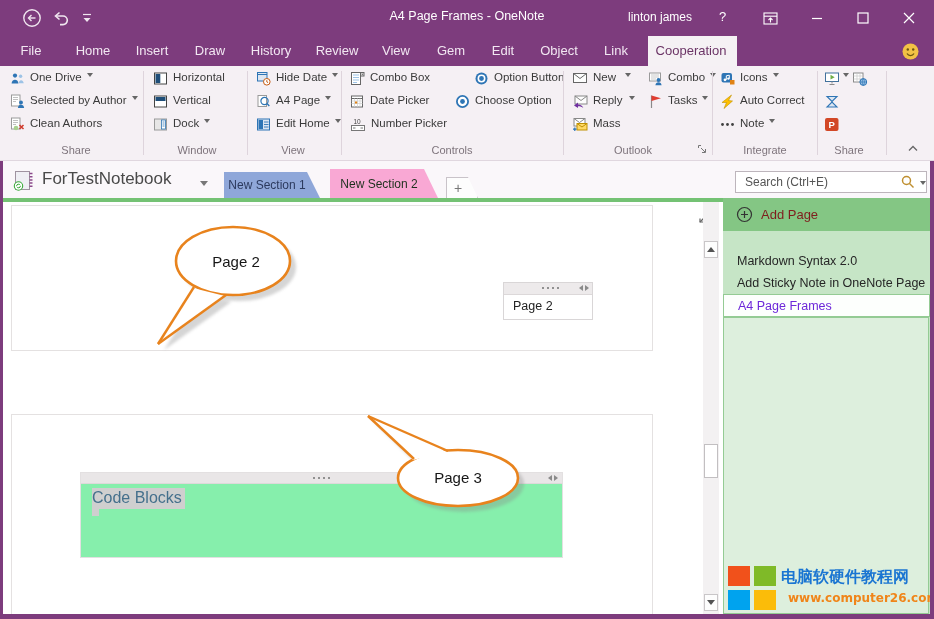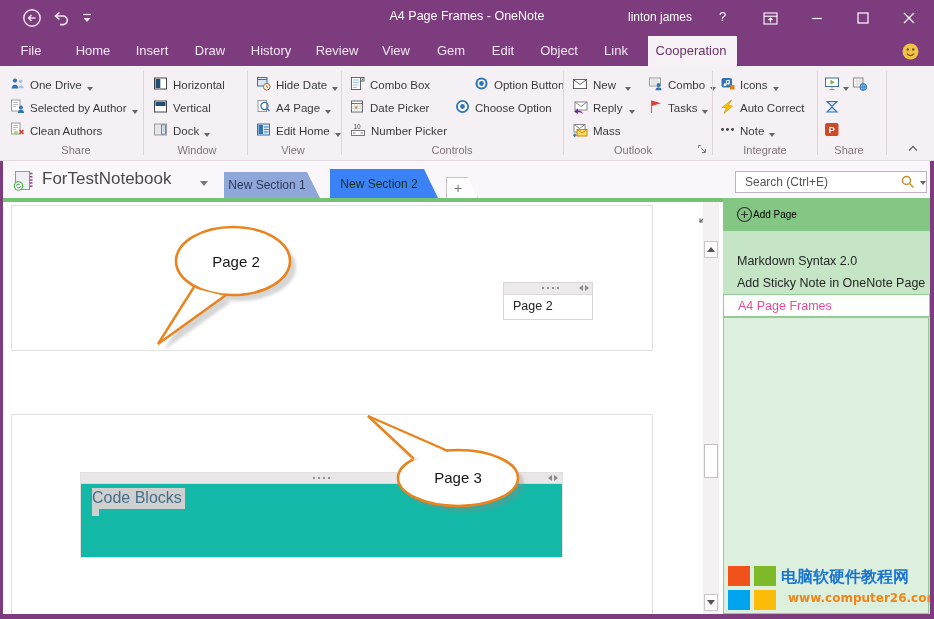--- a/index.html
+++ b/index.html
@@ -11,21 +11,21 @@
 .tb-user{top:10px;left:628px;font-size:12px;color:#fff}
 .tb-help{top:9px;left:719px;font-size:13px;color:#fff}
 .winbtn{top:6px;width:30px;height:24px;display:flex;align-items:center;justify-content:center}
 
 .menurow{left:0;top:36px;width:934px;height:30px;background:#7d3c7d}
 .mtab{top:36px;height:30px;line-height:30px;font-size:13px;color:#f2e7f2;transform:translateX(-50%);white-space:nowrap}
 .mtab-activebg{left:648px;top:36px;width:89px;height:30px;background:#f5f1f4}
 .mtab.active{color:#6b3466}
 
 .ribbon{left:0;top:66px;width:934px;height:95px;background:#f5f0f4;border-bottom:1px solid #e0d7df;box-sizing:border-box}
-.ritem{position:absolute;height:20px;display:flex;align-items:flex-end;font-size:11.5px;color:#3a3a3a;white-space:nowrap}
+.ritem{position:absolute;height:20px;display:flex;align-items:flex-start;font-size:11.5px;color:#3a3a3a;white-space:nowrap}
 .ritem .txt{margin-left:5px}
 .caret{width:0;height:0;border-left:3.5px solid transparent;border-right:3.5px solid transparent;border-top:4px solid #666;display:inline-block;margin-left:5px;margin-top:2px}
 .glabel{position:absolute;top:144px;font-size:11px;color:#7e747c;transform:translateX(-50%);white-space:nowrap}
 .gsep{position:absolute;top:71px;height:84px;width:1px;background:#ded4dc}
 .r1{top:71px}.r2{top:94px}.r3{top:117px}
 
 .nbbar{left:0;top:161px;width:934px;height:37px;background:#faf7fa}
 .nbtitle{left:42px;top:169px;font-size:17px;color:#4a4a4a}
 .nbcaret{left:200px;top:181px;width:0;height:0;border-left:4.5px solid transparent;border-right:4.5px solid transparent;border-top:5px solid #777}
 .sectab{top:172px;height:26px;font-size:12px;display:flex;align-items:center;justify-content:center;box-sizing:border-box}
@@ -44,24 +44,24 @@
 .handle .tr{width:0;height:0;border-top:3px solid transparent;border-bottom:3px solid transparent;border-left:4px solid #8a8a8a}
 .bubbletext{position:absolute;width:90px;text-align:center;font-size:15px;color:#161616}
 
 .sbtrack{left:703px;top:202px;width:16px;height:412px;background:#f3f1f2}
 .sbbtn{left:704px;width:14px;height:17px;background:#fdfdfd;border:1px solid #c9c6c8;box-sizing:border-box;display:flex;align-items:center;justify-content:center}
 .sbthumb{left:704px;top:444px;width:14px;height:34px;background:#fff;border:1px solid #c2bfc1;box-sizing:border-box}
 .tri-up{width:0;height:0;border-left:4px solid transparent;border-right:4px solid transparent;border-bottom:5px solid #535353}
 .tri-down{width:0;height:0;border-left:4px solid transparent;border-right:4px solid transparent;border-top:5px solid #535353}
 
 .sb-addpage{left:723px;top:198px;width:207px;height:33px;background:#84c684;display:flex;align-items:center}
-.sb-addpage .lbl{font-size:10px;color:#000000;margin-left:0}
+.sb-addpage .lbl{font-size:13px;color:#7f1d1d;margin-left:8px}
 .sb-list{left:723px;top:231px;width:207px;height:383px;background:#c6e5c6}
 .sb-item{position:absolute;left:723px;width:207px;height:22px;line-height:22px;font-size:12.5px;color:#262626;padding-left:14px;box-sizing:border-box}
-.sb-item.sel{background:#fdfffd;border:1px solid #94cb94;color:#ec4899}
+.sb-item.sel{background:#fdfffd;border:1px solid #94cb94;color:#6d28d9}
 .sb-lowbox{left:723px;top:317px;width:206px;height:297px;background:#ddefdd;border:1px solid #94cb94;box-sizing:border-box}
 
 .wb-left{left:0;top:161px;width:3px;height:458px;background:#7d3c7d}
 .wb-right{left:930px;top:161px;width:4px;height:458px;background:#7d3c7d}
 .wb-bottom{left:0;top:614px;width:934px;height:5px;background:#7d3c7d}
 
 .wm-t1{left:781px;top:567px;font-size:16px;font-weight:bold;color:#1a75d2;font-family:"DejaVu Sans",sans-serif;white-space:nowrap}
 .wm-t2{left:788px;top:591px;font-size:12px;font-weight:bold;color:#f08519;font-family:"DejaVu Sans",sans-serif;white-space:nowrap}
 .wm-sq{position:absolute;width:22px;height:20px}
 </style>
@@ -385,21 +385,21 @@
   <div class="abs nbbar"></div>
   <svg class="abs" style="left:13px;top:170px" width="23" height="22">
     <rect x="2.5" y="1.5" width="14" height="18" fill="#efeff4" stroke="#9f93a0"></rect>
     <path d="M16.5 3.5h3M16.5 6.7h3M16.5 9.9h3M16.5 13.1h3M16.5 16.3h3" stroke="#8b4a8b" stroke-width="1.5"></path>
     <circle cx="5.5" cy="16" r="4.2" fill="#fff" stroke="#3aaa3a" stroke-width="1.1"></circle>
     <path d="M3.6 16a1.9 1.9 0 0 1 3.6-.8M7.4 16a1.9 1.9 0 0 1-3.6.8" fill="none" stroke="#3aaa3a" stroke-width="1"></path>
   </svg>
   <div class="abs nbtitle">ForTestNotebook</div>
   <div class="abs nbcaret"></div>
   <div class="abs sectab" style="left:224px;width:96px;background:#8fa7d9;color:#2c3a5e;clip-path:polygon(0 0,calc(100% - 13px) 0,100% 100%,0 100%);padding-right:10px">New Section 1</div>
-  <div class="abs sectab" style="left:330px;top:169px;height:29px;width:108px;background:#3b82f6;color:#1d301d;clip-path:polygon(0 0,calc(100% - 14px) 0,100% 100%,0 100%);padding-right:10px">New Section 2</div>
+  <div class="abs sectab" style="left:330px;top:169px;height:29px;width:108px;background:#f9a8d4;color:#1d301d;clip-path:polygon(0 0,calc(100% - 14px) 0,100% 100%,0 100%);padding-right:10px">New Section 2</div>
   <div class="abs sectab" style="left:446px;top:177px;height:21px;width:32px;background:#fdfdfd;border:1px solid #c9c3c9;border-bottom:none;color:#777;font-size:14px;clip-path:polygon(0 0,calc(100% - 10px) 0,100% 100%,0 100%);padding-right:8px">+</div>
   <div class="abs greenbar"></div>
   <div class="abs searchbox">
     <input placeholder="Search (Ctrl+E)" style="">
     <svg width="14" height="14" style="margin-left:14px">
         <circle cx="5.5" cy="5.5" r="4" fill="none" stroke="#bf8f30" stroke-width="1.5"></circle>
         <path d="M8.5 8.5l4 4" stroke="#bf8f30" stroke-width="1.5"></path>
       </svg>
     <span class="caret" style="margin-left:6px"></span>
   </div>
@@ -434,21 +434,21 @@
       <polygon points="44,140 79,84 111,92" fill="#888"></polygon>
       <ellipse cx="119" cy="57" rx="57" ry="34" fill="#888"></ellipse>
     </g>
     <ellipse cx="113" cy="51" rx="57" ry="34" fill="#fff" stroke="#e8831d" stroke-width="2.6"></ellipse>
     <polygon points="38,134 73,78 105,86" fill="#fff"></polygon>
     <path d="M38,134 L74,77" stroke="#e8831d" stroke-width="2.4" fill="none"></path>
     <path d="M38,134 L106,85" stroke="#e8831d" stroke-width="2.4" fill="none"></path>
   </svg>
   <div class="abs bubbletext" style="left:191px;top:253px">Page 2</div>
 
-  <div class="abs" style="left:80px;top:472px;width:483px;height:86px;background:#14b8a6;border:1px solid #e3e0e1;box-sizing:border-box">
+  <div class="abs" style="left:80px;top:472px;width:483px;height:86px;background:#86efac;border:1px solid #e3e0e1;box-sizing:border-box">
     <div style="height:10px;background:#e9e6e7;border-bottom:1px solid #ddd9da;position:relative">
       <div class="gripdots" style="left:232px;top:4px">
           <i></i>
           <i></i>
           <i></i>
           <i></i>
         </div>
       <div class="handle" style="right:4px;top:2px">
           <span class="tl"></span>
           <span class="tr"></span>

